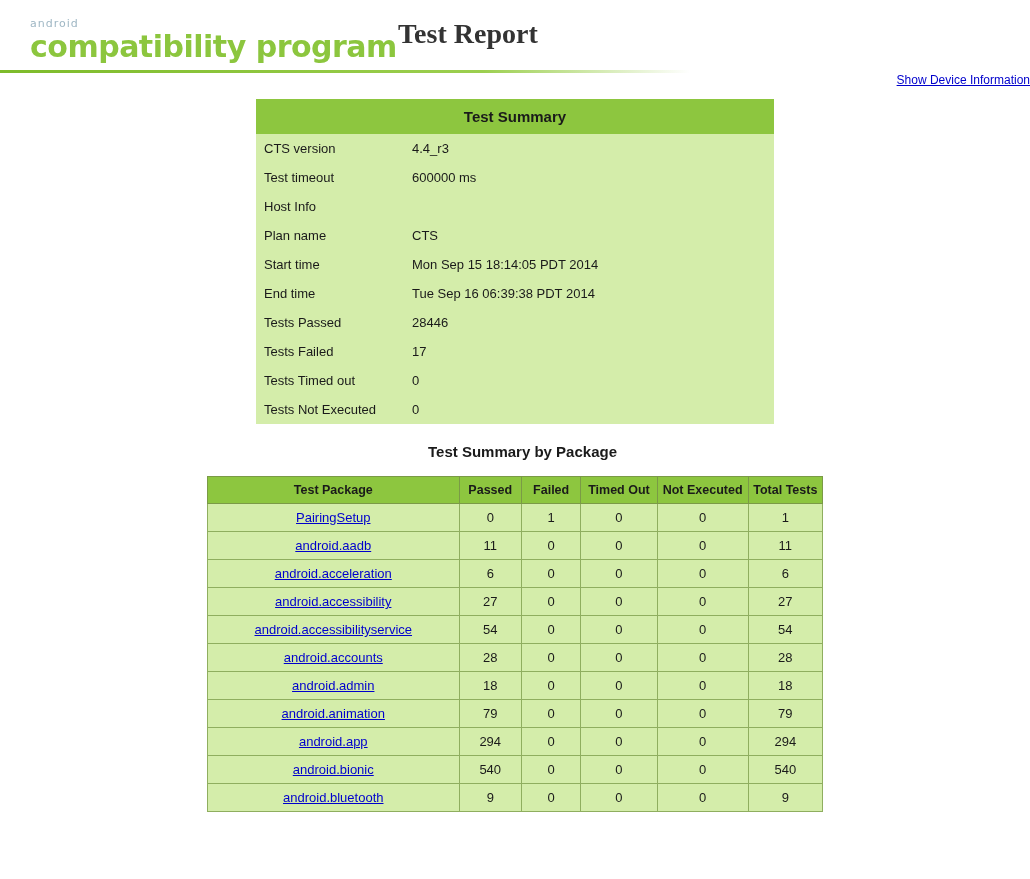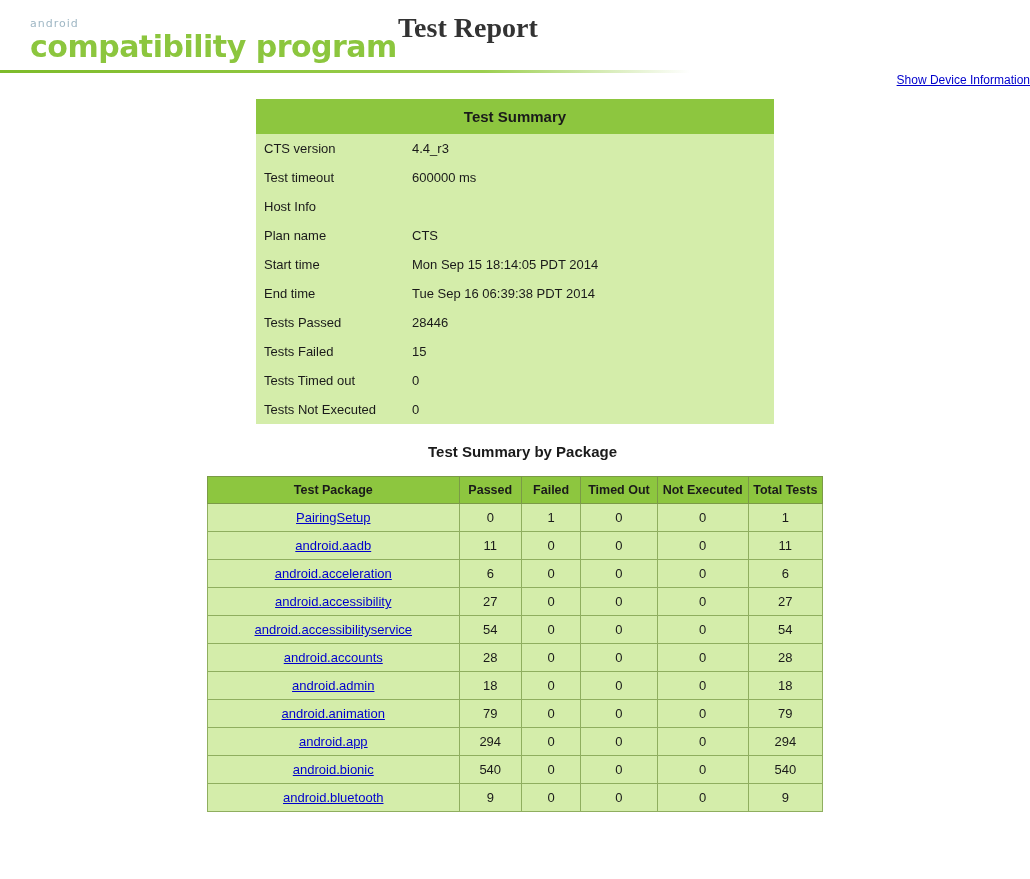--- a/index.html
+++ b/index.html
@@ -35,21 +35,21 @@
     font-family: "DejaVu Sans", sans-serif;
     font-size: 30px;
     font-weight: bold;
     color: #8cc63e;
     letter-spacing: -0.5px;
     margin-top: 3px;
   }
   .report-title {
     position: absolute;
     left: 398px;
-    top: 12px;
+    top: 18px;
     font-family: "Liberation Serif", serif;
     font-size: 28px;
     font-weight: bold;
     color: #333333;
   }
   .header-rule {
     position: absolute;
     left: 0;
     top: 70px;
     width: 690px;
@@ -169,21 +169,21 @@
     <tr>
       <td class="key">End time</td>
       <td class="val">Tue Sep 16 06:39:38 PDT 2014</td>
     </tr>
     <tr>
       <td class="key">Tests Passed</td>
       <td class="val">28446</td>
     </tr>
     <tr>
       <td class="key">Tests Failed</td>
-      <td class="val">15</td>
+      <td class="val">17</td>
     </tr>
     <tr>
       <td class="key">Tests Timed out</td>
       <td class="val">0</td>
     </tr>
     <tr>
       <td class="key">Tests Not Executed</td>
       <td class="val">0</td>
     </tr>
   </tbody>

